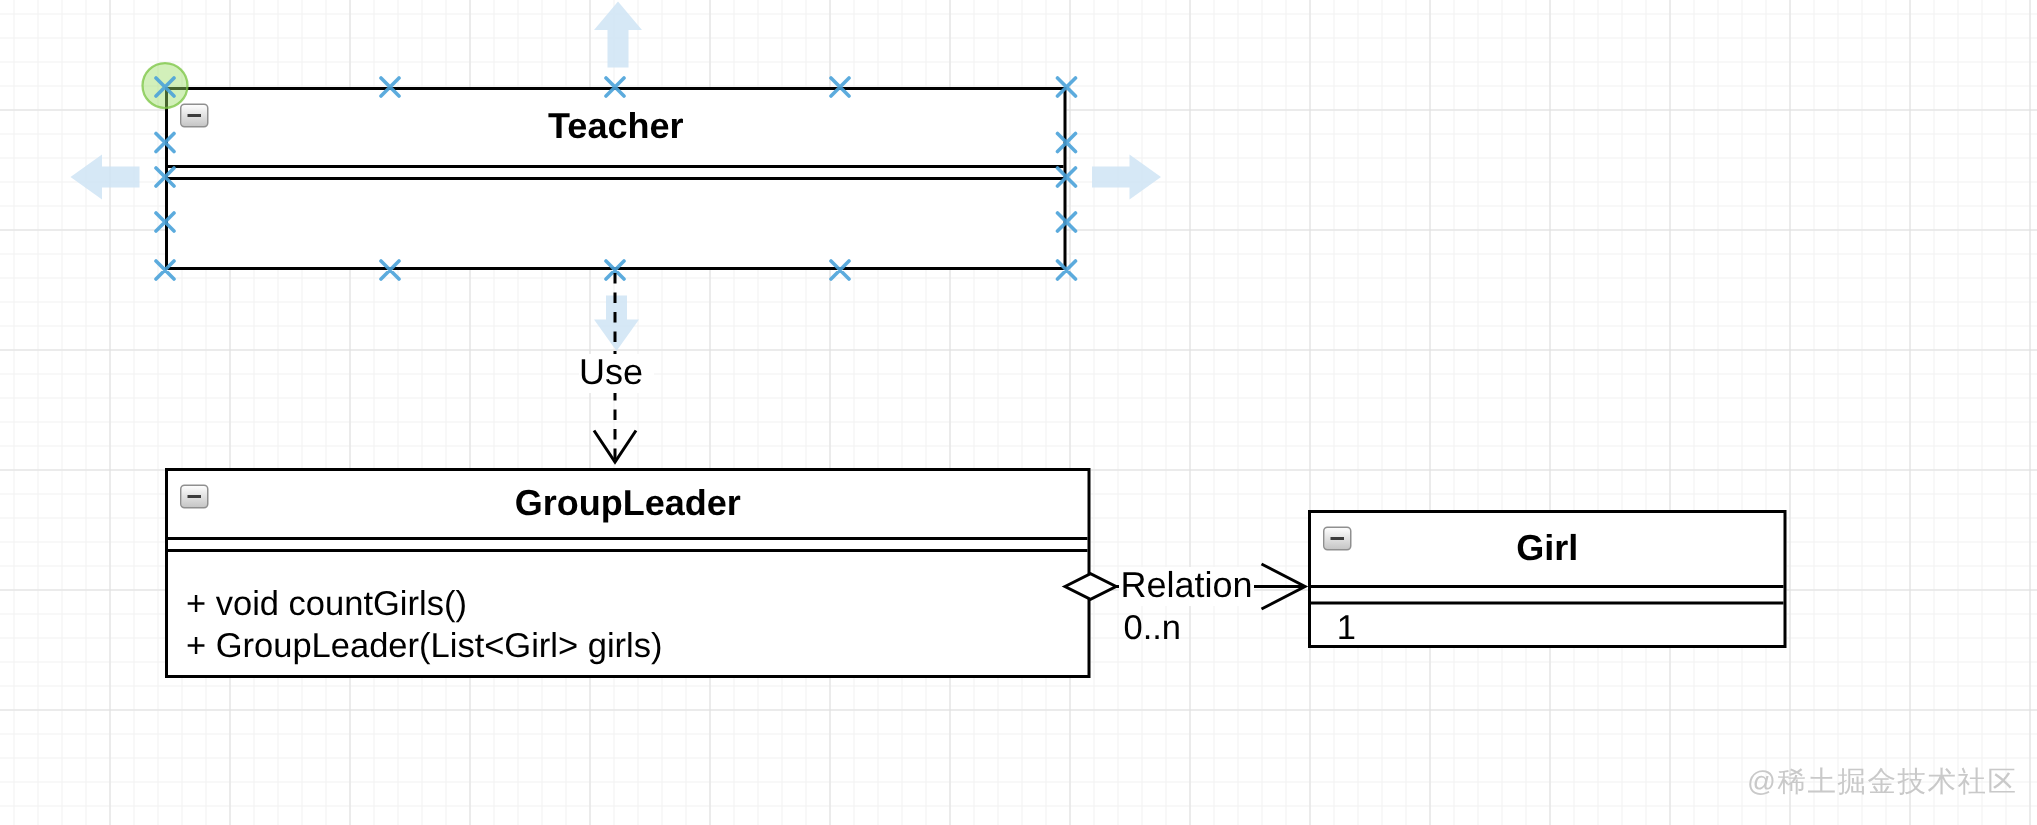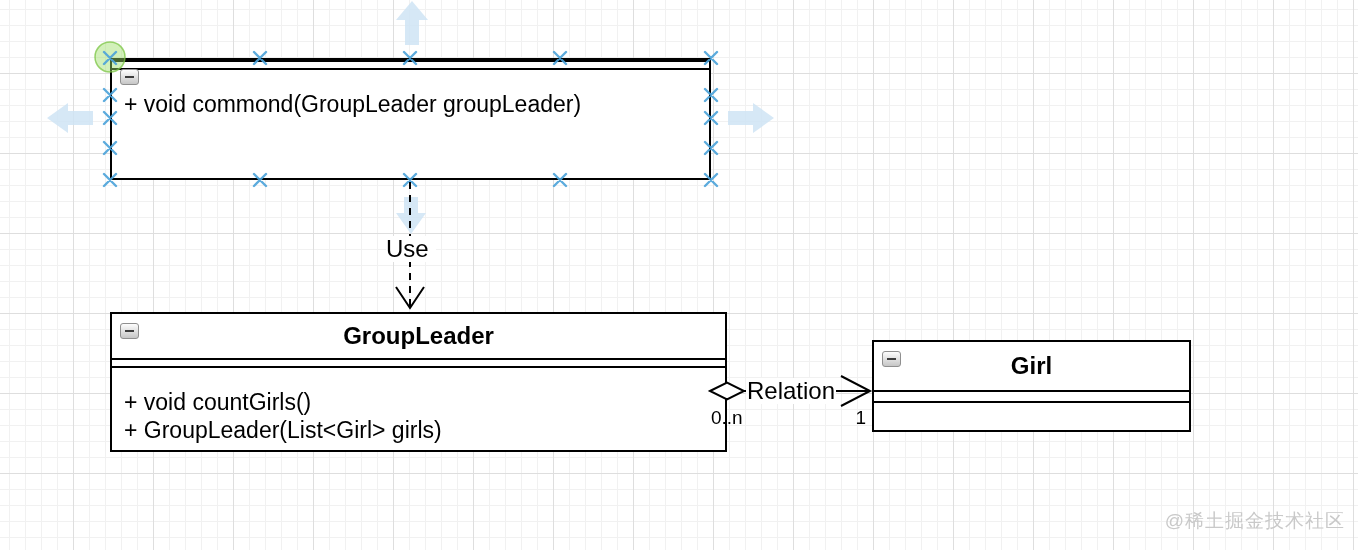--- a/index.html
+++ b/index.html
@@ -46,21 +46,21 @@
   .group-leader .class-title{height:44px;}
   .group-leader .fields{height:10px;}
   .girl{left:872px;top:340px;width:319px;height:92px;}
   .girl .class-title{height:48px;}
   .girl .fields{height:13px;}
   .girl .class-methods{padding:0;}
 
   .edge-label{position:absolute;z-index:5;font-size:24px;line-height:26px;background:var(--label-bg);}
   .use-label{left:386px;top:236px;width:50px;}
   .relation-label{left:746px;top:378px;padding:0 1px;}
-  .mult{position:absolute;z-index:5;font-size:19px;line-height:24px;}
+  .mult{position:absolute;z-index:5;font-size:23px;line-height:24px;margin-left:38px;}
   .mult-source{left:711px;top:406px;}
   .mult-target{left:834px;top:406px;width:32px;text-align:right;}
   .watermark{position:absolute;right:13px;top:508px;z-index:6;font-size:19px;
     color:var(--watermark-gray);letter-spacing:1px;}
 </style>
 </head>
 <body>
 
 <svg class="overlay" width="1358" height="550" viewBox="0 0 1358 550">
 
@@ -80,24 +80,24 @@
 
   <g>
     <line class="edge" x1="744" y1="391" x2="869" y2="391"></line>
     <path class="diamond" d="M710 391 L727 382.5 L744 391 L727 399.5 Z"></path>
     <path class="edge" d="M841 376 L870 391 L841 406"></path>
   </g>
 </svg>
 
 <div class="class-box teacher">
   <span class="collapse-btn"></span>
+  <div class="class-title">
+    <span>Teacher</span>
+  </div>
   <div class="fields"></div>
-  <div class="class-methods">
-    <div>+ void commond(GroupLeader groupLeader)</div>
-  </div>
 </div>
 
 <div class="class-box group-leader">
   <span class="collapse-btn"></span>
   <div class="class-title">
     <span>GroupLeader</span>
   </div>
   <div class="fields"></div>
   <div class="class-methods">
     <div>+ void countGirls()</div>

